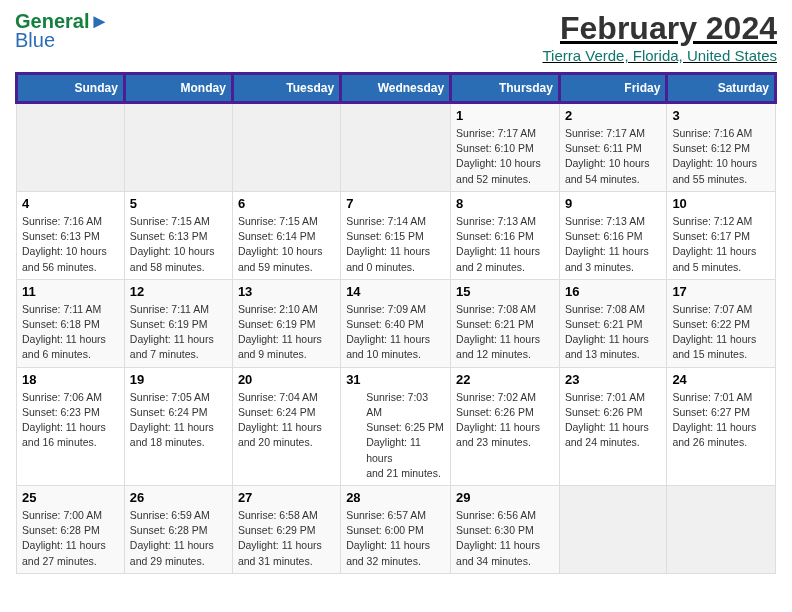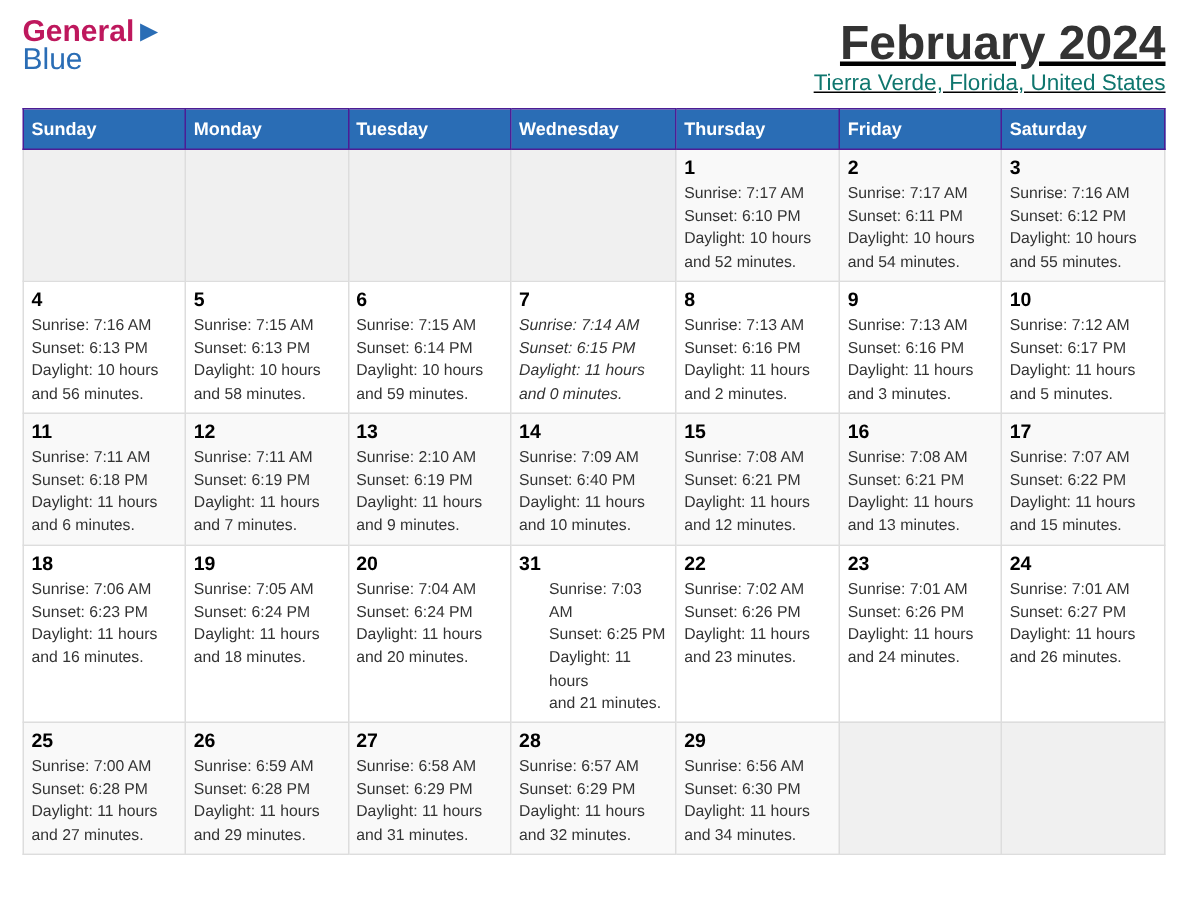--- a/index.html
+++ b/index.html
@@ -42,24 +42,24 @@
       width: 100%;
       border-collapse: collapse;
       font-size: 11px;
     }
     thead tr {
       background-color: #2a6db5;
       color: white;
     }
     thead th {
       padding: 6px 5px;
-      text-align: left;
+      text-align: right;
       font-weight: bold;
       font-size: 12px;
-      border: 1px solid #4c1d95;
+      border: 3px solid #4c1d95;
     }
     tbody tr {
       background: #fff;
     }
     tbody tr:nth-child(odd) {
       background: #f9f9f9;
     }
     tbody td {
       border: 1px solid #ddd;
       padding: 4px 5px;
@@ -80,21 +80,21 @@
     .empty-cell {
       background: #f0f0f0;
     }
   </style>
 </head>
 <body>
 
 <div class="header-section">
   <div class="logo">
     <div class="logo-top">
-      <span style="font-size:20px;font-weight:bold;color:#be185d;">General</span>
+      <span style="font-size:20px;font-weight:bold;color:#15803d;">General</span>
       <span style="color:#2a6db5;font-size:20px;font-weight:bold;">►</span>
     </div>
     <span style="font-size:20px;font-weight:normal;color:#2a6db5;margin-top:-4px;">Blue</span>
   </div>
   <div class="title-section">
     <div class="month-title">February 2024</div>
     <div class="location-title">Tierra Verde, Florida, United States</div>
   </div>
 </div>
 
@@ -155,21 +155,21 @@
         </td>
         <td>
           <div class="day-num">6</div>
           <div class="day-info" style="white-space: pre-line;">Sunrise: 7:15 AM
 Sunset: 6:14 PM
 Daylight: 10 hours
 and 59 minutes.</div>
         </td>
         <td>
           <div class="day-num">7</div>
-          <div class="day-info" style="white-space: pre-line; font-style: italic;">Sunrise: 7:14 AM
+          <div class="day-info" style="white-space: pre-line;">Sunrise: 7:14 AM
 Sunset: 6:15 PM
 Daylight: 11 hours
 and 0 minutes.</div>
         </td>
         <td>
           <div class="day-num">8</div>
           <div class="day-info" style="white-space: pre-line;">Sunrise: 7:13 AM
 Sunset: 6:16 PM
 Daylight: 11 hours
 and 2 minutes.</div>
@@ -309,21 +309,21 @@
         <td>
           <div class="day-num">27</div>
           <div class="day-info" style="white-space: pre-line;">Sunrise: 6:58 AM
 Sunset: 6:29 PM
 Daylight: 11 hours
 and 31 minutes.</div>
         </td>
         <td>
           <div class="day-num">28</div>
           <div class="day-info" style="white-space: pre-line;">Sunrise: 6:57 AM
-Sunset: 6:29 PM
+Sunset: 6:00 PM
 Daylight: 11 hours
 and 32 minutes.</div>
         </td>
         <td>
           <div class="day-num">29</div>
           <div class="day-info" style="white-space: pre-line;">Sunrise: 6:56 AM
 Sunset: 6:30 PM
 Daylight: 11 hours
 and 34 minutes.</div>
         </td>

